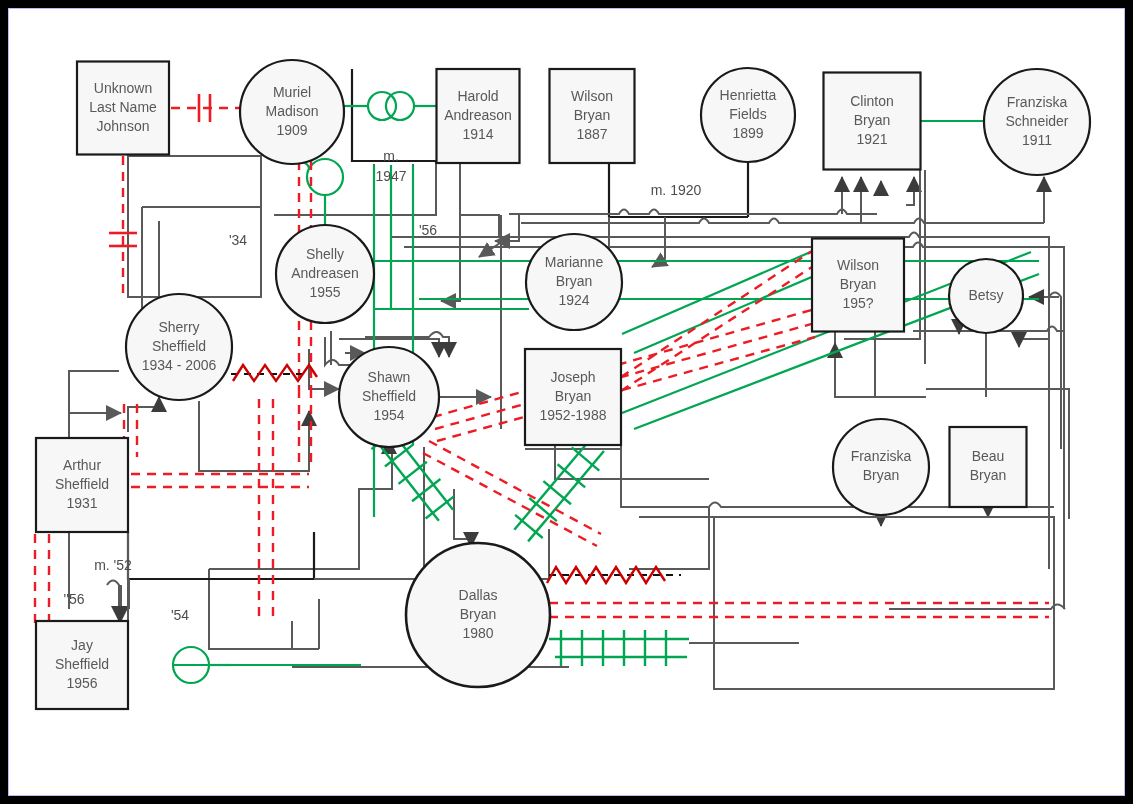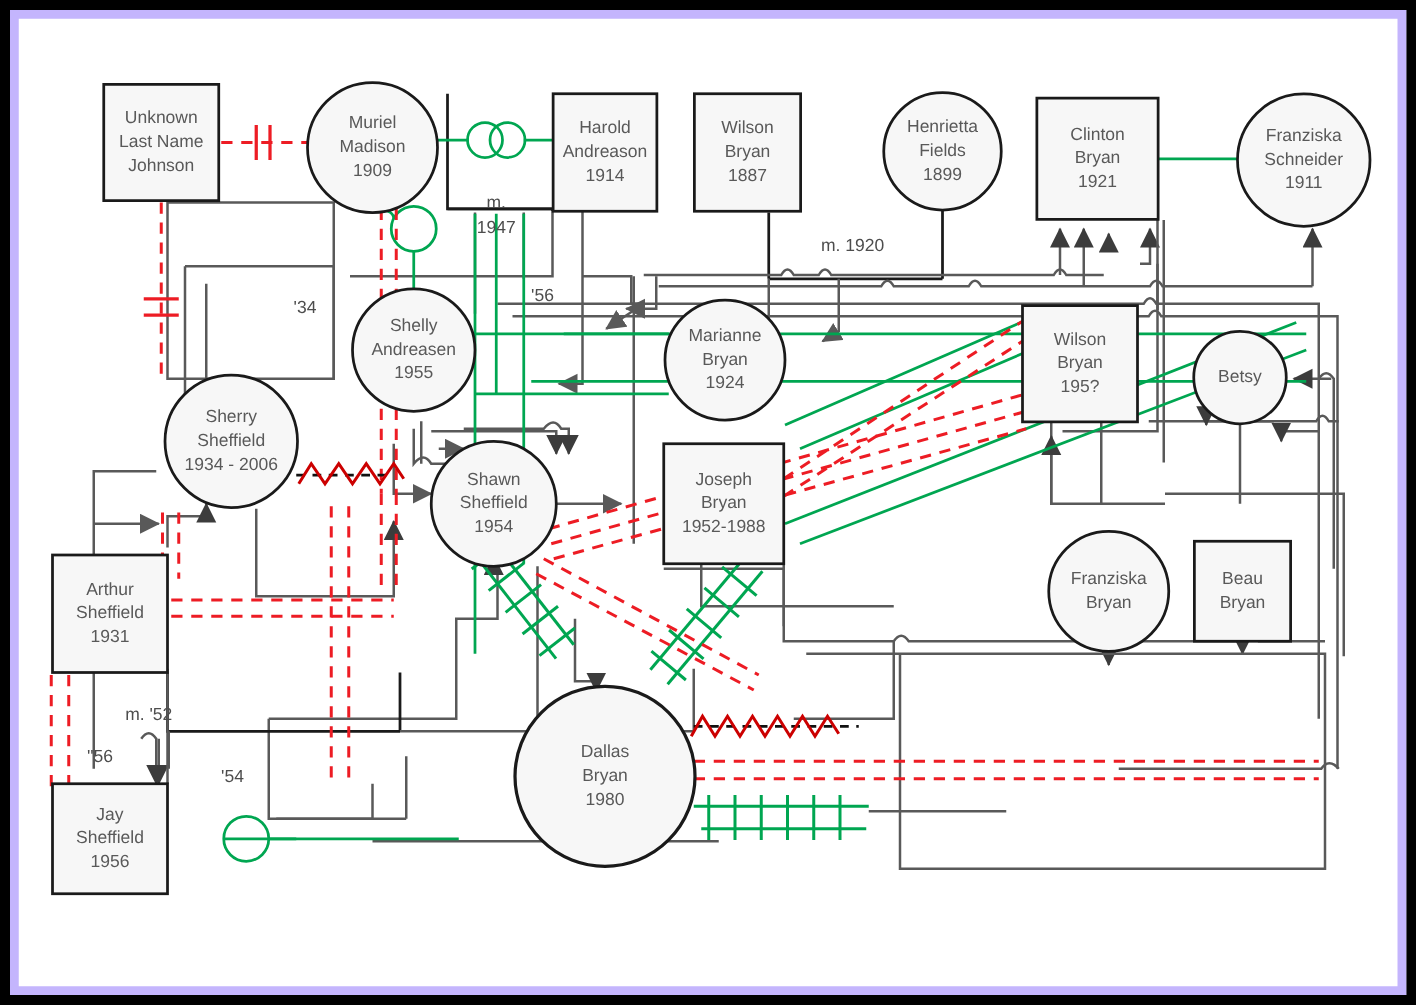--- a/index.html
+++ b/index.html
@@ -1,18 +1,18 @@
 <!DOCTYPE html>
 <html><head>
 <meta charset="utf-8">
 <style>
   html,body{margin:0;padding:0;background:#ffffff;}
   body{font-family:"Liberation Sans","DejaVu Sans",sans-serif;}
   #frame{position:relative;width:1133px;height:804px;background:#000000;box-sizing:border-box;padding:8px;}
-  #canvas{position:relative;width:1117px;height:788px;background:#ffffff;border:7px solid #c4b5fd;box-sizing:border-box;overflow:hidden;}
+  #canvas{position:relative;width:1117px;height:788px;background:#ffffff;border:1px solid #c4b5fd;box-sizing:border-box;overflow:hidden;}
   svg{position:absolute;left:0;top:0;width:1117px;height:788px;display:block;}
   .nodelabel{
     font-family:"Liberation Sans","DejaVu Sans",sans-serif;
     font-size:14px;fill:#595959;text-anchor:middle;dominant-baseline:middle;
     -webkit-user-select:none;user-select:none;
   }
   .edgelabel{
     font-family:"Liberation Sans","DejaVu Sans",sans-serif;
     font-size:14px;fill:#4d4d4d;text-anchor:middle;dominant-baseline:middle;
   }

